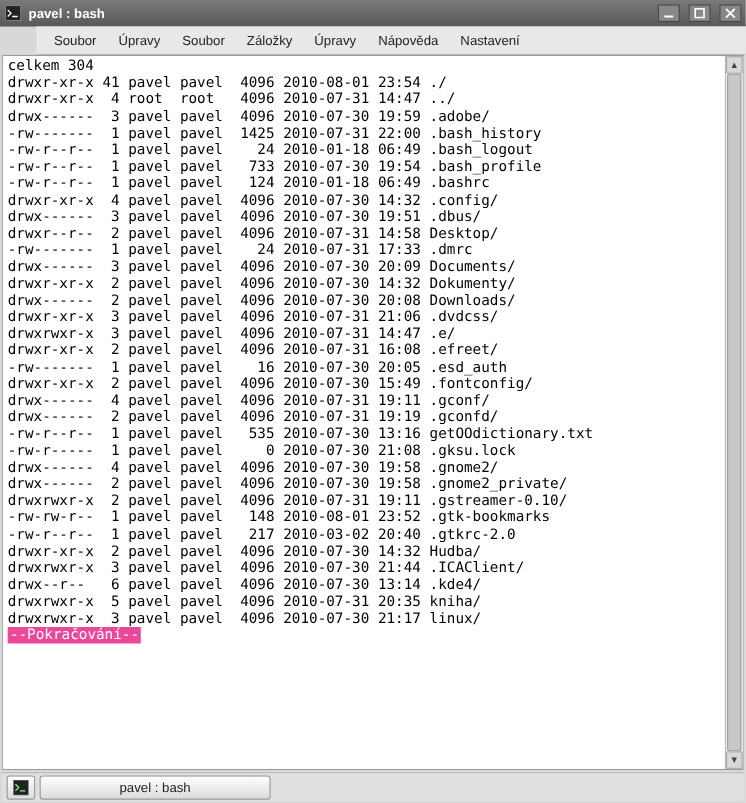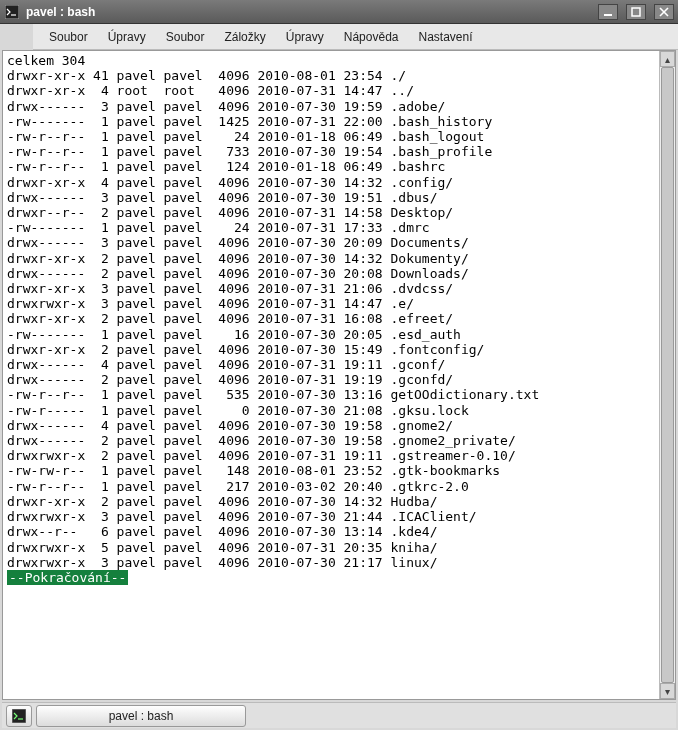--- a/index.html
+++ b/index.html
@@ -67,21 +67,21 @@
     background: #ffffff;
     color: #000;
     font-family: "DejaVu Sans Mono", "Liberation Mono", monospace;
     font-size: 13px;
     line-height: 15.2px;
     padding: 2px 4px;
     white-space: pre;
     overflow: hidden;
   }
   .continuation {
-    background: #15803d;
+    background: #ec4899;
     color: #fff;
     display: inline;
     padding: 0 2px;
   }
   .scrollbar {
     width: 16px;
     background: #e8e8e8;
     border-left: 1px solid #bbb;
     display: flex; flex-direction: column;
   }

